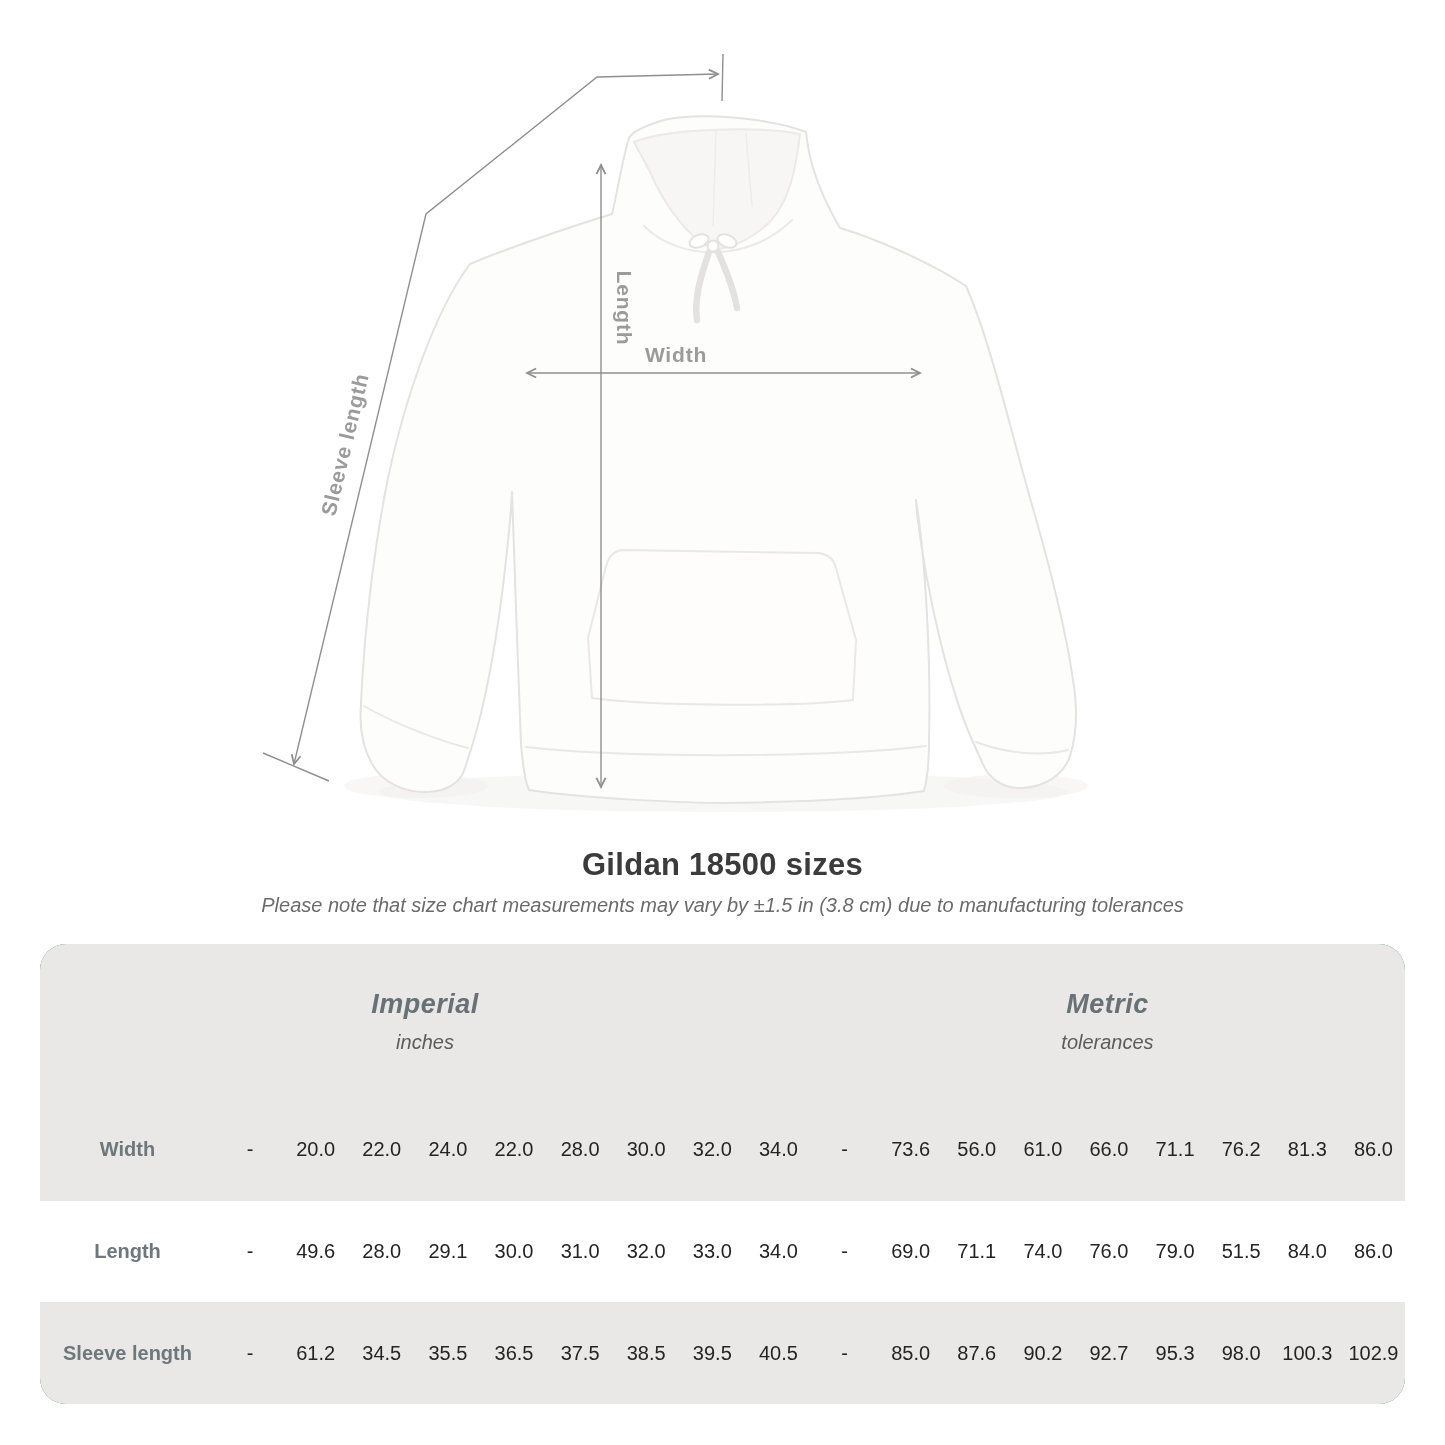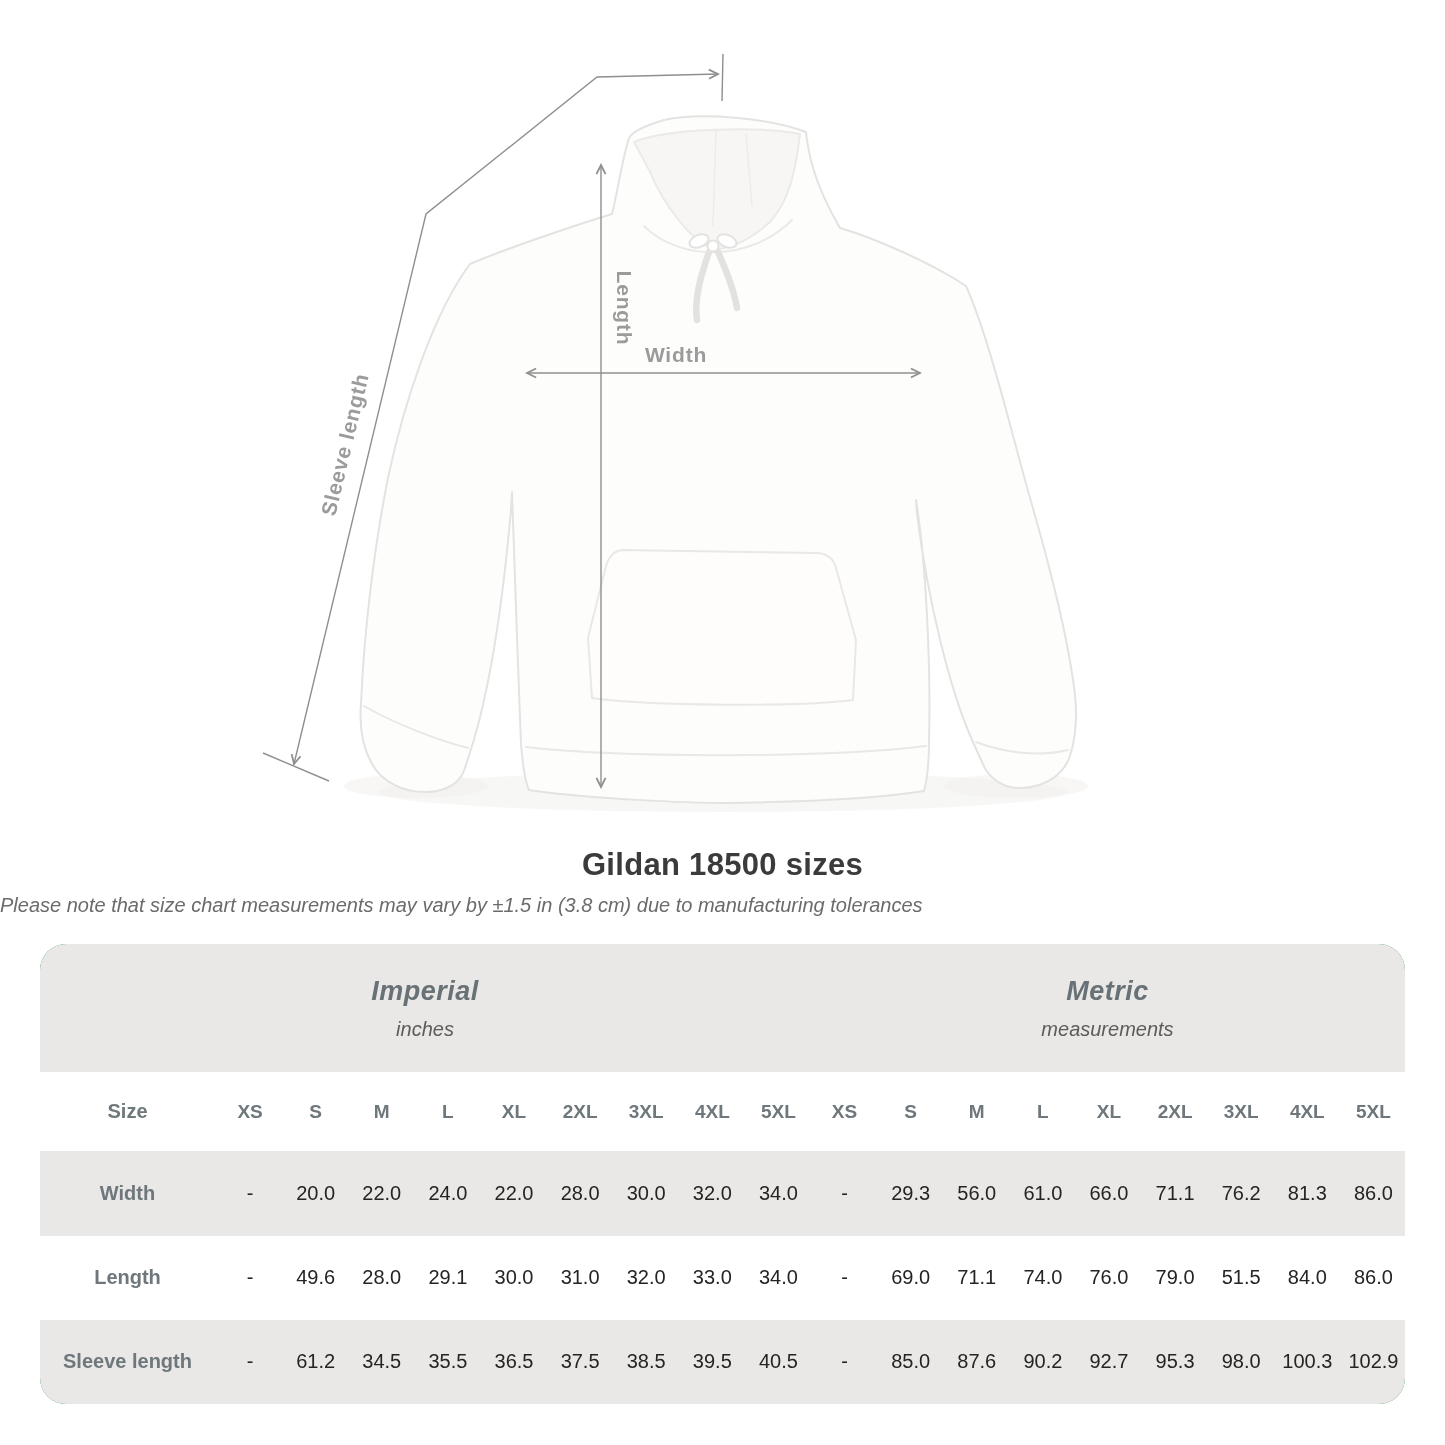--- a/index.html
+++ b/index.html
@@ -16,21 +16,21 @@
     font-family:"Liberation Sans", sans-serif;
     font-weight:bold;font-size:21px;letter-spacing:.8px;fill:#9b9b9b;
   }
 
   
   .page-title{
     position:absolute;top:847px;left:0;width:100%;text-align:center;
     font-size:31px;font-weight:bold;color:#3b3b3b;letter-spacing:.3px;
   }
   .page-subtitle{
-    position:absolute;top:894px;left:0;width:100%;
+    position:absolute;top:894px;left:0;width:100%;text-align:center;
     font-size:20px;font-style:italic;color:#6b6b6b;
   }
 
   
   .table-wrap{
     position:absolute;top:944px;left:40px;width:1365px;height:460px;
     border-radius:26px;overflow:hidden;background:#15803d;
   }
   table.grid{
     width:100%;height:100%;border-collapse:separate;border-spacing:0;
@@ -177,57 +177,36 @@
           <col>
       </colgroup>
       <tbody id="chart-body">
         <tr class="band">
           <th colspan="10">
             <div class="band-title">Imperial</div>
             <div class="band-sub">inches</div>
           </th>
           <th colspan="9">
             <div class="band-title">Metric</div>
-            <div class="band-sub">measurements</div>
+            <div class="band-sub">tolerances</div>
           </th>
         </tr>
-      <tr class="row-size row-white">
-            <th class="lbl">Size</th>
-            <th class="sz">XS</th>
-            <th class="sz">S</th>
-            <th class="sz">M</th>
-            <th class="sz">L</th>
-            <th class="sz">XL</th>
-            <th class="sz">2XL</th>
-            <th class="sz">3XL</th>
-            <th class="sz">4XL</th>
-            <th class="sz">5XL</th>
-            <th class="sz">XS</th>
-            <th class="sz">S</th>
-            <th class="sz">M</th>
-            <th class="sz">L</th>
-            <th class="sz">XL</th>
-            <th class="sz">2XL</th>
-            <th class="sz">3XL</th>
-            <th class="sz">4XL</th>
-            <th class="sz">5XL</th>
-          </tr>
           <tr class="row-data row-gray">
             <th class="lbl">Width</th>
             <td class="val">-</td>
             <td class="val">20.0</td>
             <td class="val">22.0</td>
             <td class="val">24.0</td>
             <td class="val">22.0</td>
             <td class="val">28.0</td>
             <td class="val">30.0</td>
             <td class="val">32.0</td>
             <td class="val">34.0</td>
             <td class="val">-</td>
-            <td class="val">29.3</td>
+            <td class="val">73.6</td>
             <td class="val">56.0</td>
             <td class="val">61.0</td>
             <td class="val">66.0</td>
             <td class="val">71.1</td>
             <td class="val">76.2</td>
             <td class="val">81.3</td>
             <td class="val">86.0</td>
           </tr>
           <tr class="row-data row-white">
             <th class="lbl">Length</th>

